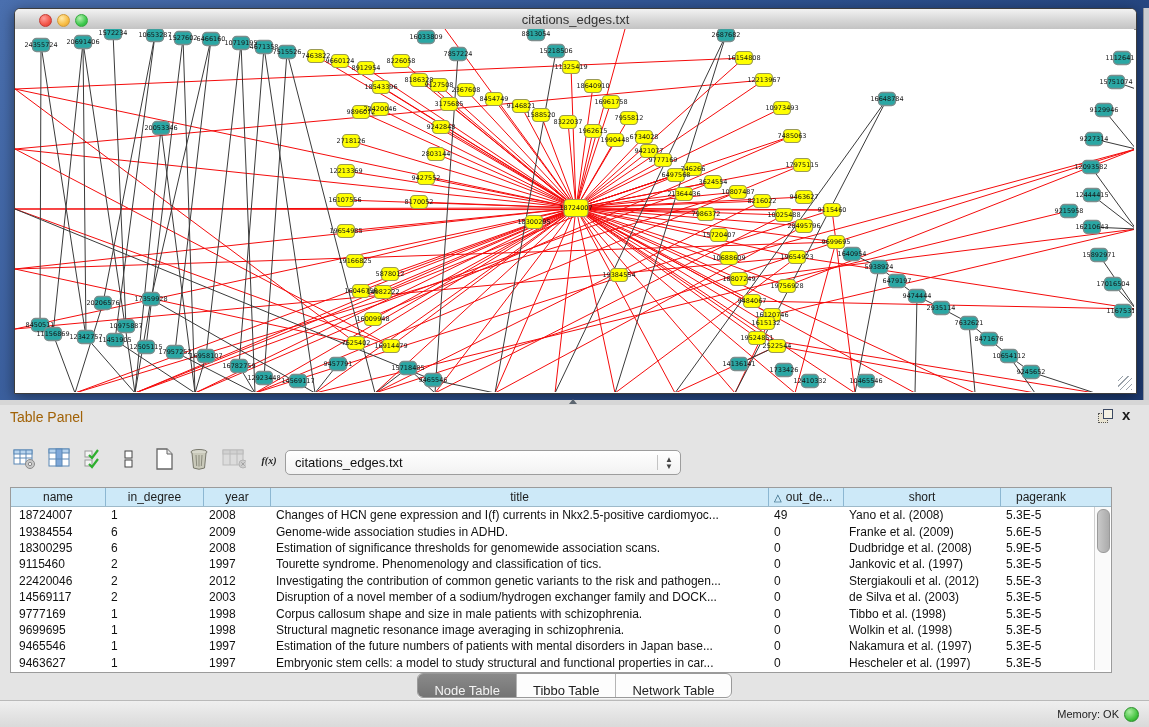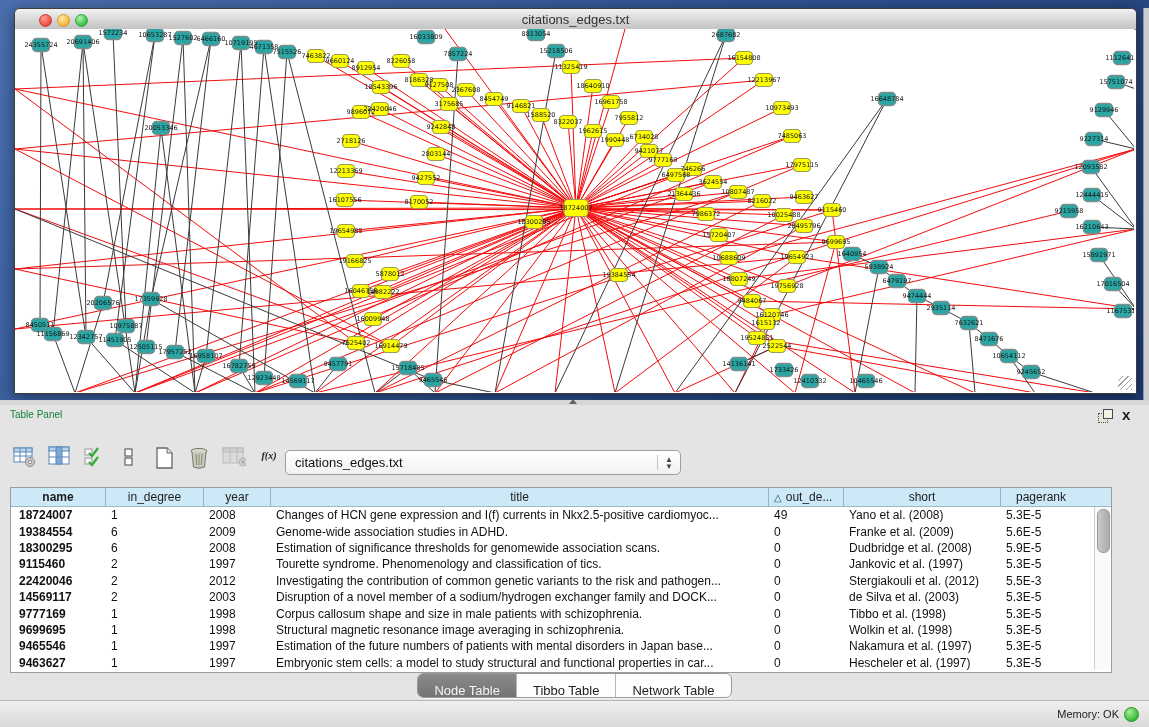--- a/index.html
+++ b/index.html
@@ -29,43 +29,43 @@
     background:repeating-linear-gradient(135deg,transparent 0 3px,#9aa2aa 3px 4px);}
 
   
   #divider{position:absolute;left:0;top:400px;width:1149px;height:5px;background:#d6d6d6;border-bottom:1px solid #c2c2c2;}
   #divider-arrow{position:absolute;left:569px;top:-1px;width:0;height:0;
     border-left:4px solid transparent;border-right:4px solid transparent;border-bottom:5px solid #5c6670;cursor:pointer;}
 
   
   #table-panel{position:absolute;left:0;top:405px;width:1149px;height:295px;background:#e4e4e4;}
   #panel-header{position:absolute;left:0;top:0;width:1149px;height:22px;}
-  #panel-title{position:absolute;left:10px;top:4px;font-size:10px;color:#15803d;}
+  #panel-title{position:absolute;left:10px;top:4px;font-size:14px;color:#a16207;}
   #float-btn{position:absolute;left:1098px;top:4px;width:15px;height:13px;cursor:pointer;}
   #float-btn .b1{position:absolute;left:0;top:4px;width:8px;height:8px;border:1px dotted #555;background:#e9e4d2;}
   #float-btn .b2{position:absolute;left:5px;top:0;width:8px;height:8px;border:1px solid #3c4a63;background:#f5f2e4;}
   #close-btn{position:absolute;left:1122px;top:2px;font-size:15px;font-weight:bold;color:#1a1a1a;cursor:pointer;line-height:15px;}
 
   #toolbar{position:absolute;left:12px;top:38px;height:32px;display:flex;align-items:center;gap:11px;}
-  .tool{width:24px;height:26px;display:flex;justify-content:center;cursor:pointer;}
+  .tool{width:24px;height:26px;display:flex;align-items:center;justify-content:center;cursor:pointer;}
   .tool svg{display:block;}
   #fx-icon{font-family:"Liberation Serif",serif;font-style:italic;font-size:15px;color:#222;font-weight:bold;}
   #fx-icon span{font-size:10px;}
   #table-select{position:absolute;left:285px;top:45px;width:394px;height:23px;border:1px solid #9d9d9d;border-radius:5px;
     background:linear-gradient(#ffffff,#f2f2f2);display:flex;align-items:center;cursor:pointer;box-shadow:inset 0 1px 1px rgba(255,255,255,.8);}
   #table-select .val{flex:1;padding-left:9px;font-size:13px;color:#111;}
   #table-select .sep{width:1px;height:15px;background:#c4c4c4;}
   #table-select .arrows{width:22px;text-align:center;color:#444;font-size:8px;line-height:7px;}
 
   #tbl{position:absolute;left:10px;top:82px;width:1100px;height:184px;border:1px solid #9b9b9b;background:#fff;overflow:hidden;}
   #tbl-head{display:flex;height:18px;background:#cde9f8;border-bottom:1px solid #9db9c9;}
   .hc{font-size:12px;color:#1c1c1c;display:flex;align-items:center;justify-content:center;border-right:1px solid #8cb7d2;box-sizing:border-box;}
   .hc.left{justify-content:flex-start;padding-left:5px;}
   .sortglyph{color:#17506e;font-size:10px;margin-right:4px;}
-  .c0{width:95px;font-weight:bold;} .c1{width:98px;} .c2{width:67px;} .c3{width:498px;} .c4{width:75px;} .c5{width:157px;} .c6{width:80px;border-right:none;}
+  .c0{width:95px;} .c1{width:98px;} .c2{width:67px;} .c3{width:498px;} .c4{width:75px;} .c5{width:157px;} .c6{width:80px;border-right:none;}
   #tbl-body{position:relative;}
   .trow{display:flex;height:16.4px;align-items:center;cursor:default;}
   .tc{font-size:12px;color:#111;white-space:nowrap;overflow:hidden;box-sizing:border-box;padding-left:5px;}
   .tc.c0{padding-left:8px;}
   #tbl-scroll{position:absolute;right:1px;top:19px;width:15px;height:163px;background:#fafafa;border-left:1px solid #d0d0d0;}
   #tbl-thumb{position:absolute;left:2px;top:2px;width:11px;height:42px;border-radius:6px;background:linear-gradient(90deg,#c9c9c9,#ababab);border:1px solid #9a9a9a;}
 
   
   #tabs{position:absolute;left:0;top:268px;width:1149px;height:26px;display:flex;justify-content:center;}
   #seg{display:flex;height:23px;border:1px solid #9a9a9a;border-radius:6px;overflow:hidden;background:#fdfdfd;box-shadow:0 1px 0 rgba(255,255,255,.7);}

